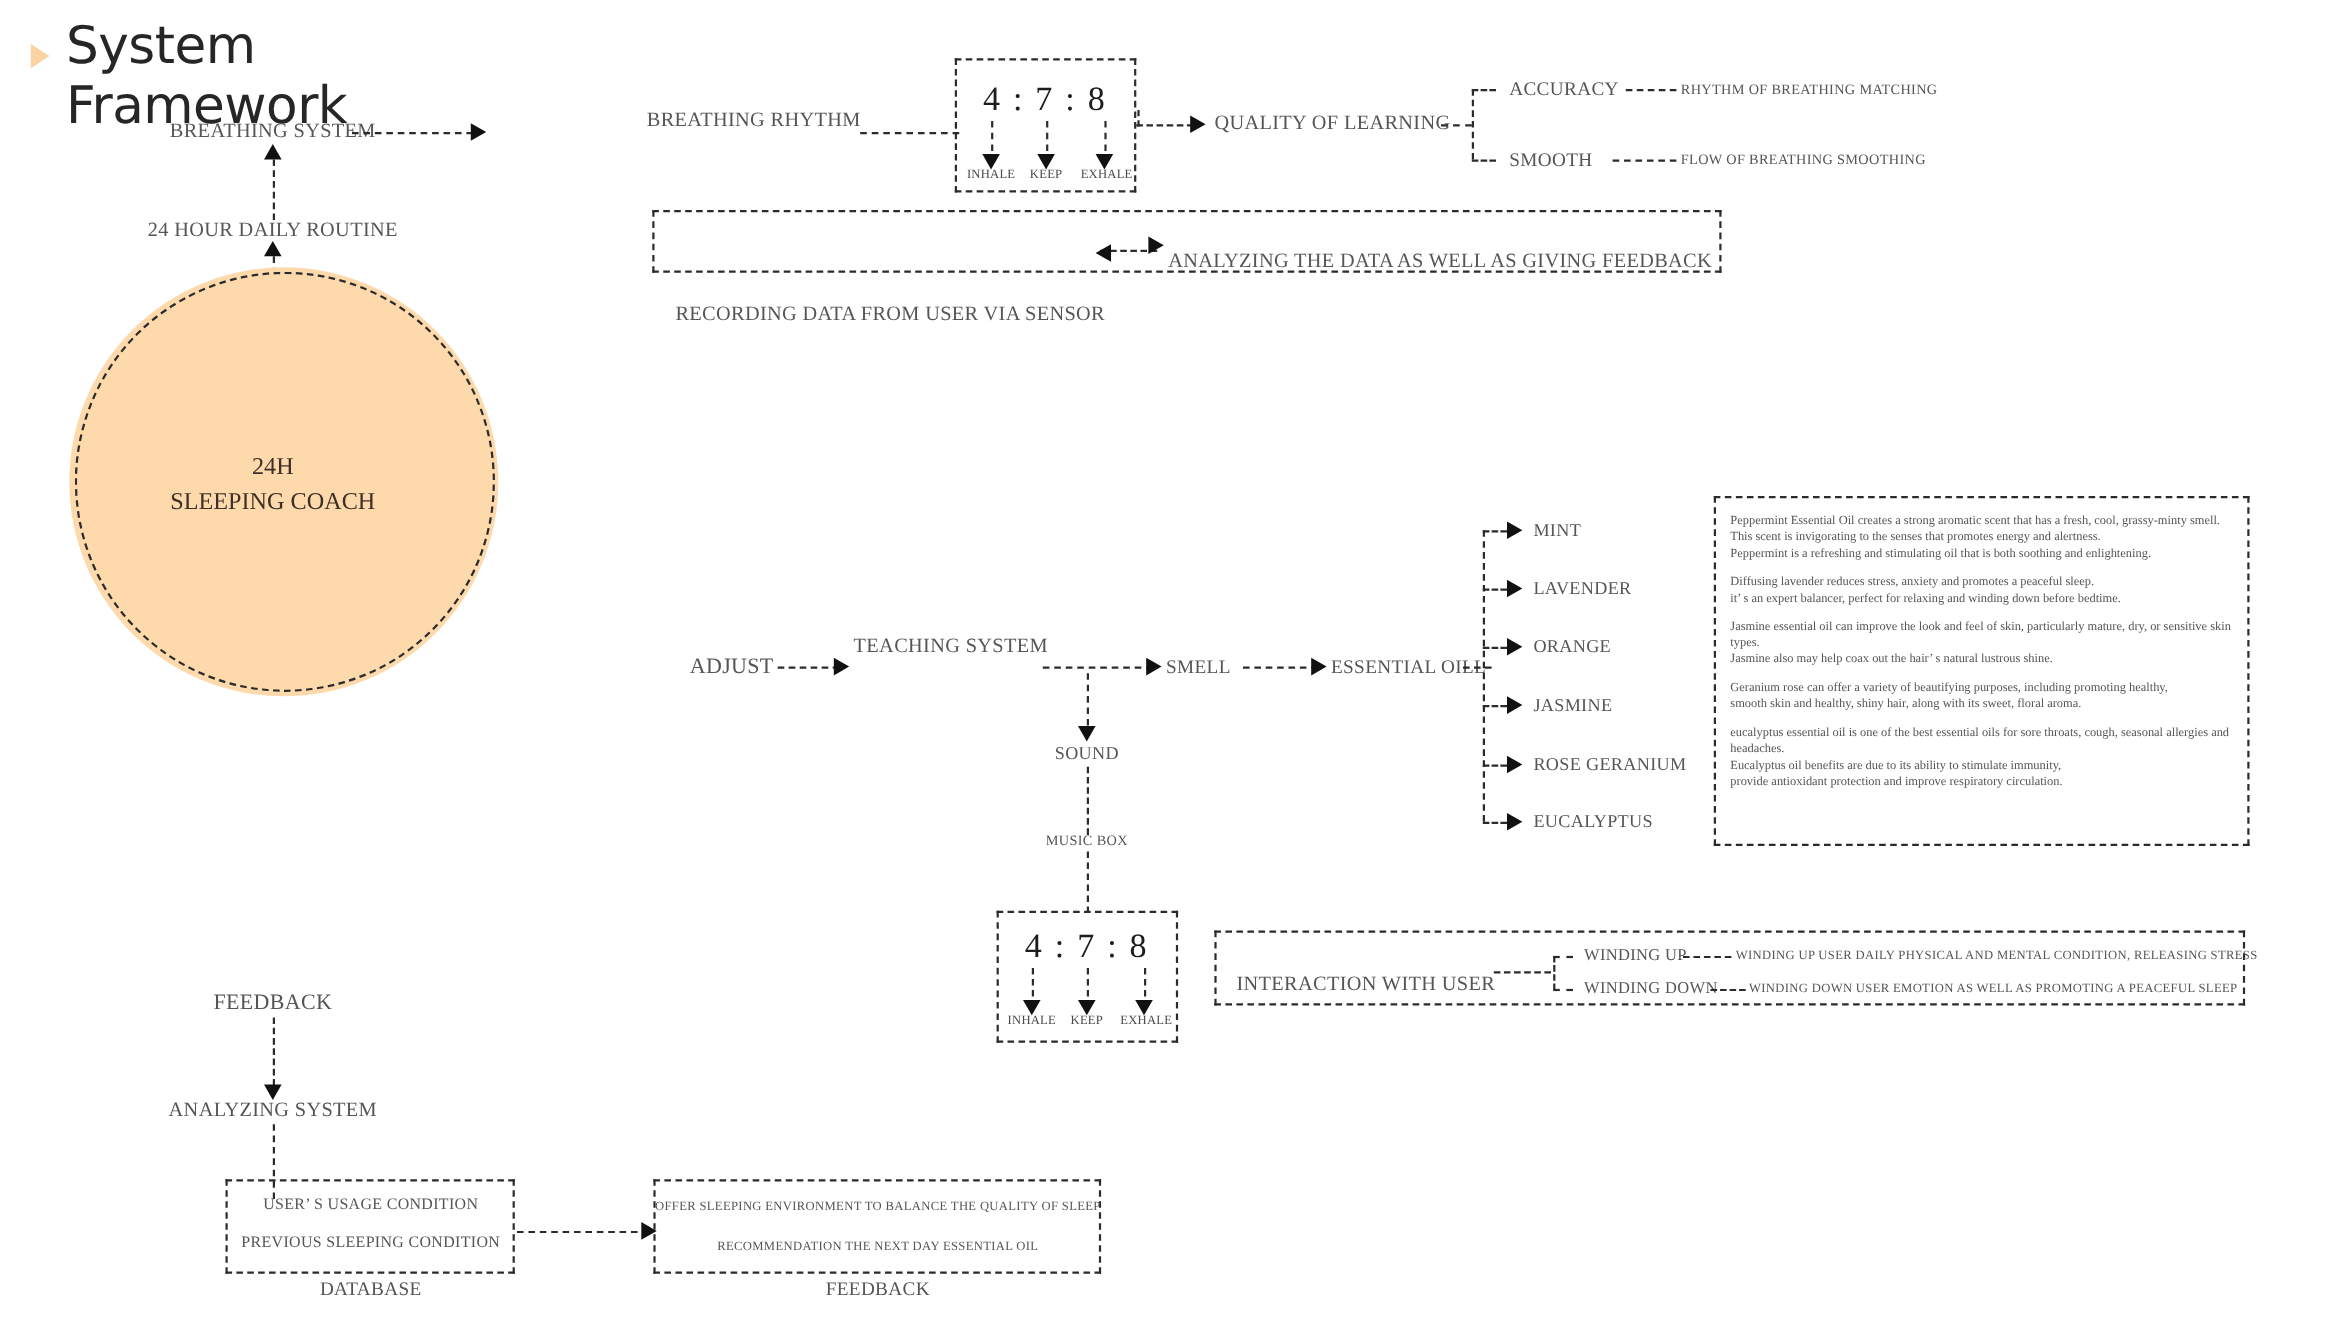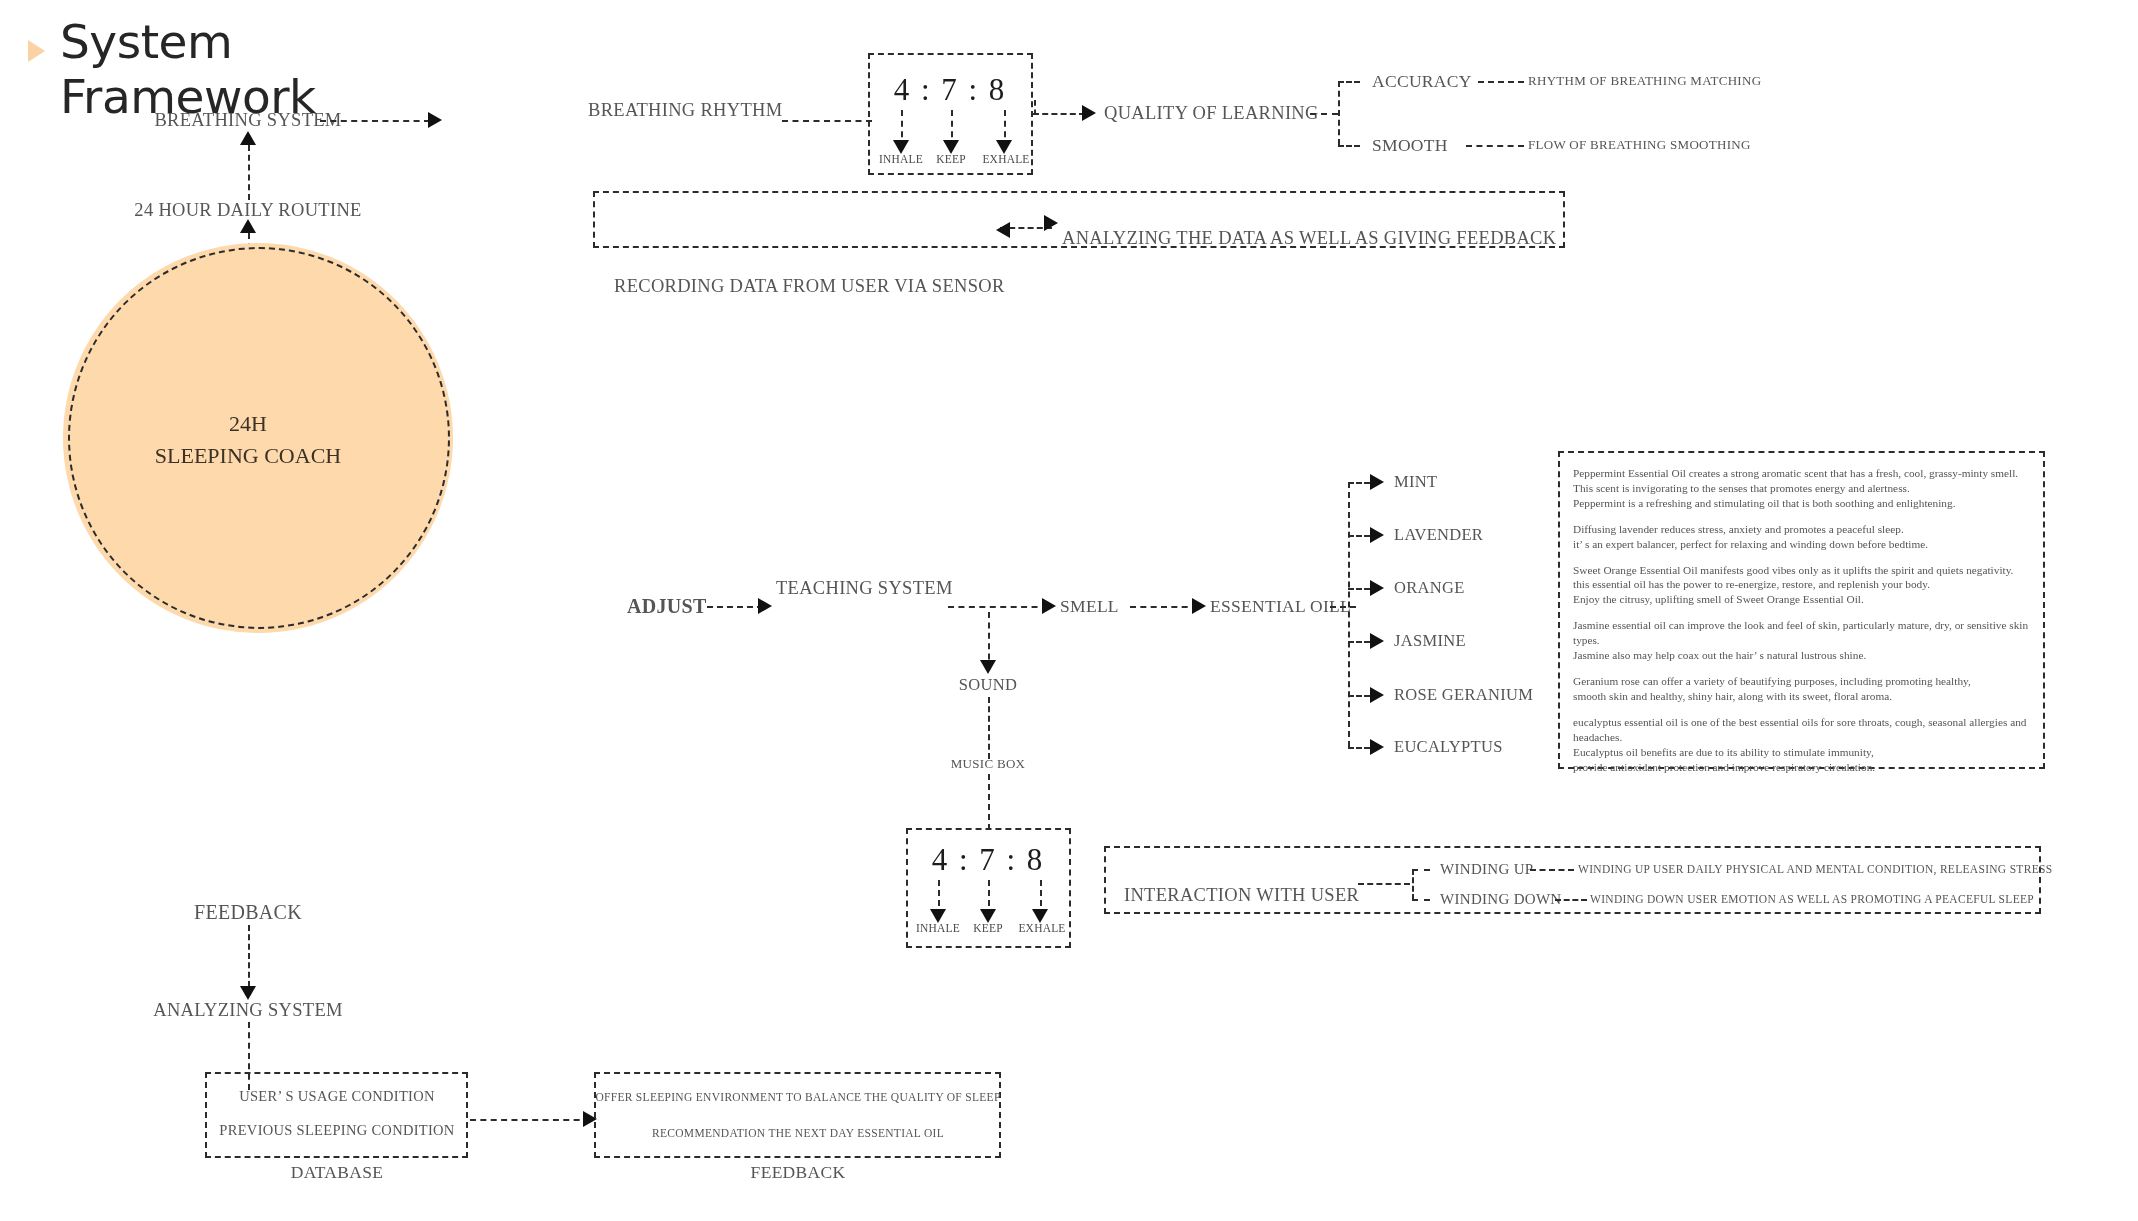--- a/index.html
+++ b/index.html
@@ -108,21 +108,21 @@
 <div class="hline" style="left:1466px;top:145px;width:58px;"></div>
 <div class="lbl t13" style="left:1528px;top:145px;transform:translateY(-50%);">FLOW OF BREATHING SMOOTHING</div>
 
 <div class="box" style="left:593px;top:191px;width:972px;height:57px;"></div>
 <div class="lbl t18" style="left:614px;top:228px;margin-top:48px;">RECORDING DATA FROM USER VIA SENSOR</div>
 <div class="hline" style="left:1000px;top:227px;width:52px;"></div>
 <div class="arrR" style="left:1044px;top:215px;"></div>
 <div class="arrL" style="left:996px;top:222px;"></div>
 <div class="lbl t18" style="left:1062px;top:228px;">ANALYZING THE DATA AS WELL AS GIVING FEEDBACK</div>
 
-<div class="lbl t20" style="left:627px;top:606px;transform:translateY(-50%);font-weight:bold;">ADJUST</div>
+<div class="lbl t20" style="left:627px;top:606px;transform:translateY(-50%);">ADJUST</div>
 <div class="hline" style="left:707px;top:606px;width:56px;"></div>
 <div class="arrR" style="left:758px;top:598px;"></div>
 <div class="lbl t18" style="left:776px;top:588px;transform:translateY(-50%);">TEACHING SYSTEM</div>
 <div class="hline" style="left:948px;top:606px;width:100px;"></div>
 <div class="arrR" style="left:1042px;top:598px;"></div>
 <div class="lbl t17" style="left:1060px;top:606px;transform:translateY(-50%);">SMELL</div>
 <div class="hline" style="left:1130px;top:606px;width:68px;"></div>
 <div class="arrR" style="left:1192px;top:598px;"></div>
 <div class="lbl t17" style="left:1210px;top:606px;transform:translateY(-50%);">ESSENTIAL OILL</div>
 
@@ -172,23 +172,20 @@
 <div class="arrR" style="left:1370px;top:739px;"></div>
 <div class="lbl t16" style="left:1394px;top:747px;transform:translateY(-50%);">EUCALYPTUS</div>
 
 <div class="box" style="left:1558px;top:451px;width:487px;height:318px;"></div>
 <div class="paraBlock" style="left:1573px;top:466px;width:462px;">
   <p style="white-space:pre-line">Peppermint Essential Oil creates a strong aromatic scent that has a fresh, cool, grassy-minty smell.
 This scent is invigorating to the senses that promotes energy and alertness.
 Peppermint is a refreshing and stimulating oil that is both soothing and enlightening.</p>
   <p style="white-space:pre-line">Diffusing lavender reduces stress, anxiety and promotes a peaceful sleep.
 it’ s an expert balancer, perfect for relaxing and winding down before bedtime.</p>
-  <p style="white-space:pre-line">Sweet Orange Essential Oil manifests good vibes only as it uplifts the spirit and quiets negativity.
-this essential oil has the power to re-energize, restore, and replenish your body.
-Enjoy the citrusy, uplifting smell of Sweet Orange Essential Oil.</p>
   <p style="white-space:pre-line">Jasmine essential oil can improve the look and feel of skin, particularly mature, dry, or sensitive skin types.
 Jasmine also may help coax out the hair’ s natural lustrous shine.</p>
   <p style="white-space:pre-line">Geranium rose can offer a variety of beautifying purposes, including promoting healthy,
 smooth skin and healthy, shiny hair, along with its sweet, floral aroma.</p>
   <p style="white-space:pre-line">eucalyptus essential oil is one of the best essential oils for sore throats, cough, seasonal allergies and headaches.
 Eucalyptus oil benefits are due to its ability to stimulate immunity,
 provide antioxidant protection and improve respiratory circulation.</p>
 </div>
 
 <div class="box" style="left:1104px;top:846px;width:937px;height:68px;"></div>

